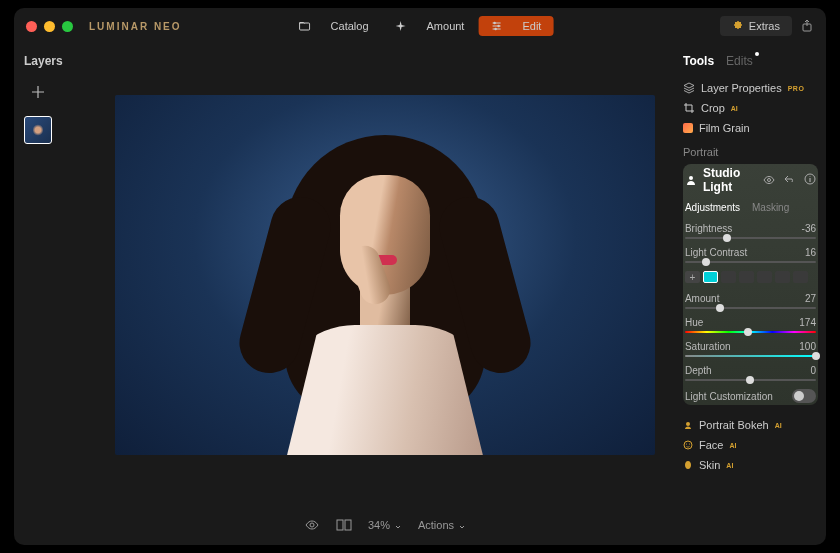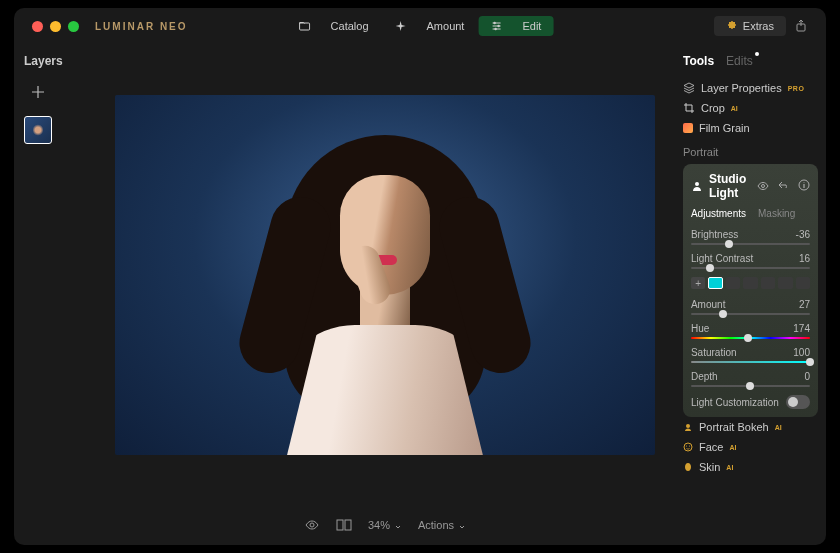--- a/index.html
+++ b/index.html
@@ -1,27 +1,27 @@
 <!DOCTYPE html>
 <html><head>
 <meta charset="utf-8">
 <style>
 * { margin: 0; padding: 0; box-sizing: border-box; font-family: -apple-system, BlinkMacSystemFont, 'Segoe UI', sans-serif; }
 body { background: #000; width: 840px; height: 553px; overflow: hidden; }
 .window { width: 812px; height: 537px; margin: 8px auto; background: #1a1a1a; border-radius: 10px; overflow: hidden; display: flex; flex-direction: column; }
-.titlebar { height: 36px; display: flex; align-items: center; padding: 0 18px; gap: 8px; }
+.titlebar { height: 36px; display: flex; align-items: center; padding: 0 12px; gap: 8px; }
 .traffic-lights { display: flex; gap: 7px; }
 .tl { width: 11px; height: 11px; border-radius: 50%; }
 .tl.red { background: #ff5f57; }
 .tl.yellow { background: #febc2e; }
 .tl.green { background: #28c840; }
 .brand { color: #b89968; font-size: 10px; font-weight: 600; letter-spacing: 2px; margin-left: 8px; }
 .nav-center { position: absolute; left: 50%; transform: translateX(-50%); display: flex; gap: 2px; }
 .nav-btn { display: flex; align-items: center; gap: 20px; padding: 4px 12px; border-radius: 4px; font-size: 11px; color: #ccc; cursor: pointer; }
-.nav-btn.active { background: #14532d; align-items: flex-end; }
+.nav-btn.active { background: #c2410c; align-items: flex-end; }
 .nav-right { margin-left: auto; display: flex; gap: 8px; align-items: center; }
 .extras-btn { background: #2a2a2a; padding: 4px 12px; border-radius: 4px; display: flex; align-items: center; gap: 5px; font-size: 11px; color: #ccc; }
 .share-icon { color: #999; cursor: pointer; }
 .main { flex: 1; display: flex; overflow: hidden; }
 .left-panel { width: 85px; padding: 10px; color: #ccc; }
 .left-title { font-size: 12px; font-weight: 600; margin-bottom: 10px; }
 .layer-add { width: 28px; height: 28px; display: flex; align-items: center; justify-content: center; margin-bottom: 10px; color: #999; cursor: pointer; }
 .layer-thumb { width: 28px; height: 28px; border-radius: 3px; border: 1.5px solid #fff; background: linear-gradient(135deg, #2a4a7a 0%, #1a3050 100%); position: relative; overflow: hidden; cursor: pointer; }
 .layer-thumb::after { content: ''; position: absolute; left: 30%; top: 20%; width: 40%; height: 60%; background: radial-gradient(circle, #d4a080 30%, transparent 60%); border-radius: 50%; }
 .canvas-area { flex: 1; display: flex; flex-direction: column; }
@@ -44,42 +44,42 @@
 .tab { font-size: 12px; cursor: pointer; position: relative; }
 .tab.active { color: #fff; font-weight: 600; }
 .tab.inactive { color: #666; }
 .dot { position: absolute; top: -2px; right: -6px; width: 4px; height: 4px; background: #fff; border-radius: 50%; }
 .tool-row { display: flex; align-items: center; gap: 6px; padding: 4px 0; cursor: pointer; }
 .tool-icon { width: 12px; height: 12px; display: flex; align-items: center; justify-content: center; }
 .badge-pro { font-size: 7px; color: #d4a030; font-weight: 700; letter-spacing: 0.5px; }
 .badge-ai { font-size: 7px; color: #d4a030; font-weight: 700; }
 .fg-sq { width: 10px; height: 10px; background: linear-gradient(135deg, #ff6b4a, #ffaa4a); border-radius: 2px; }
 .section-title { color: #888; margin: 8px 0 4px; }
-.studio-panel { background: linear-gradient(180deg, #3a4038 0%, #2e342c 100%); border-radius: 8px; padding: 8px; margin-top: 6px; }
+.studio-panel { background: linear-gradient(180deg, #3a4038 0%, #2e342c 100%); border-radius: 8px; padding: 2px; margin-top: 6px; }
 .sp-header { display: flex; align-items: center; gap: 6px; margin-bottom: 8px; }
 .sp-title { font-weight: 600; font-size: 12px; color: #fff; flex: 1; }
 .sp-icons { display: flex; gap: 8px; color: #aaa; }
 .sp-tabs { display: flex; gap: 12px; font-size: 10px; margin-bottom: 10px; }
 .sp-tab.active { color: #fff; }
 .sp-tab.inactive { color: #888; }
 .slider-row { margin-bottom: 8px; }
 .slider-label { display: flex; justify-content: space-between; font-size: 10px; color: #bbb; margin-bottom: 3px; }
 .slider-track { height: 2px; background: #555; border-radius: 1px; position: relative; }
 .slider-track.hue { background: linear-gradient(90deg, #f00, #ff0, #0f0, #0ff, #00f, #f0f, #f00); }
 .slider-track.sat { background: linear-gradient(90deg, #888, #0ff); }
 .slider-thumb { width: 8px; height: 8px; background: #ddd; border-radius: 50%; position: absolute; top: -3px; transform: translateX(-50%); }
 .swatches { display: flex; gap: 3px; margin-bottom: 10px; }
 .swatch { width: 15px; height: 12px; border-radius: 2px; cursor: pointer; }
 .swatch.add { background: #444; display: flex; align-items: center; justify-content: center; color: #aaa; font-size: 10px; }
 .swatch.cyan { background: #00d0d8; border: 1px solid #fff; }
 .swatch.empty { background: #3a3a3a; }
 .toggle-row { display: flex; justify-content: space-between; align-items: center; font-size: 10px; color: #bbb; margin-top: 4px; }
 .toggle { width: 24px; height: 14px; background: #555; border-radius: 7px; position: relative; cursor: pointer; }
 .toggle::after { content: ''; width: 10px; height: 10px; background: #ccc; border-radius: 50%; position: absolute; top: 2px; left: 2px; }
-.extra-tools { }
+.extra-tools { margin-top: 10px; }
 .et-row { display: flex; align-items: center; gap: 6px; padding: 4px 0; cursor: pointer; }
 .et-icon { width: 10px; height: 10px; }
 svg { display: block; }
 </style>
 </head>
 <body>
 
 <div class="window">
   <div class="titlebar">
     <div class="traffic-lights">

